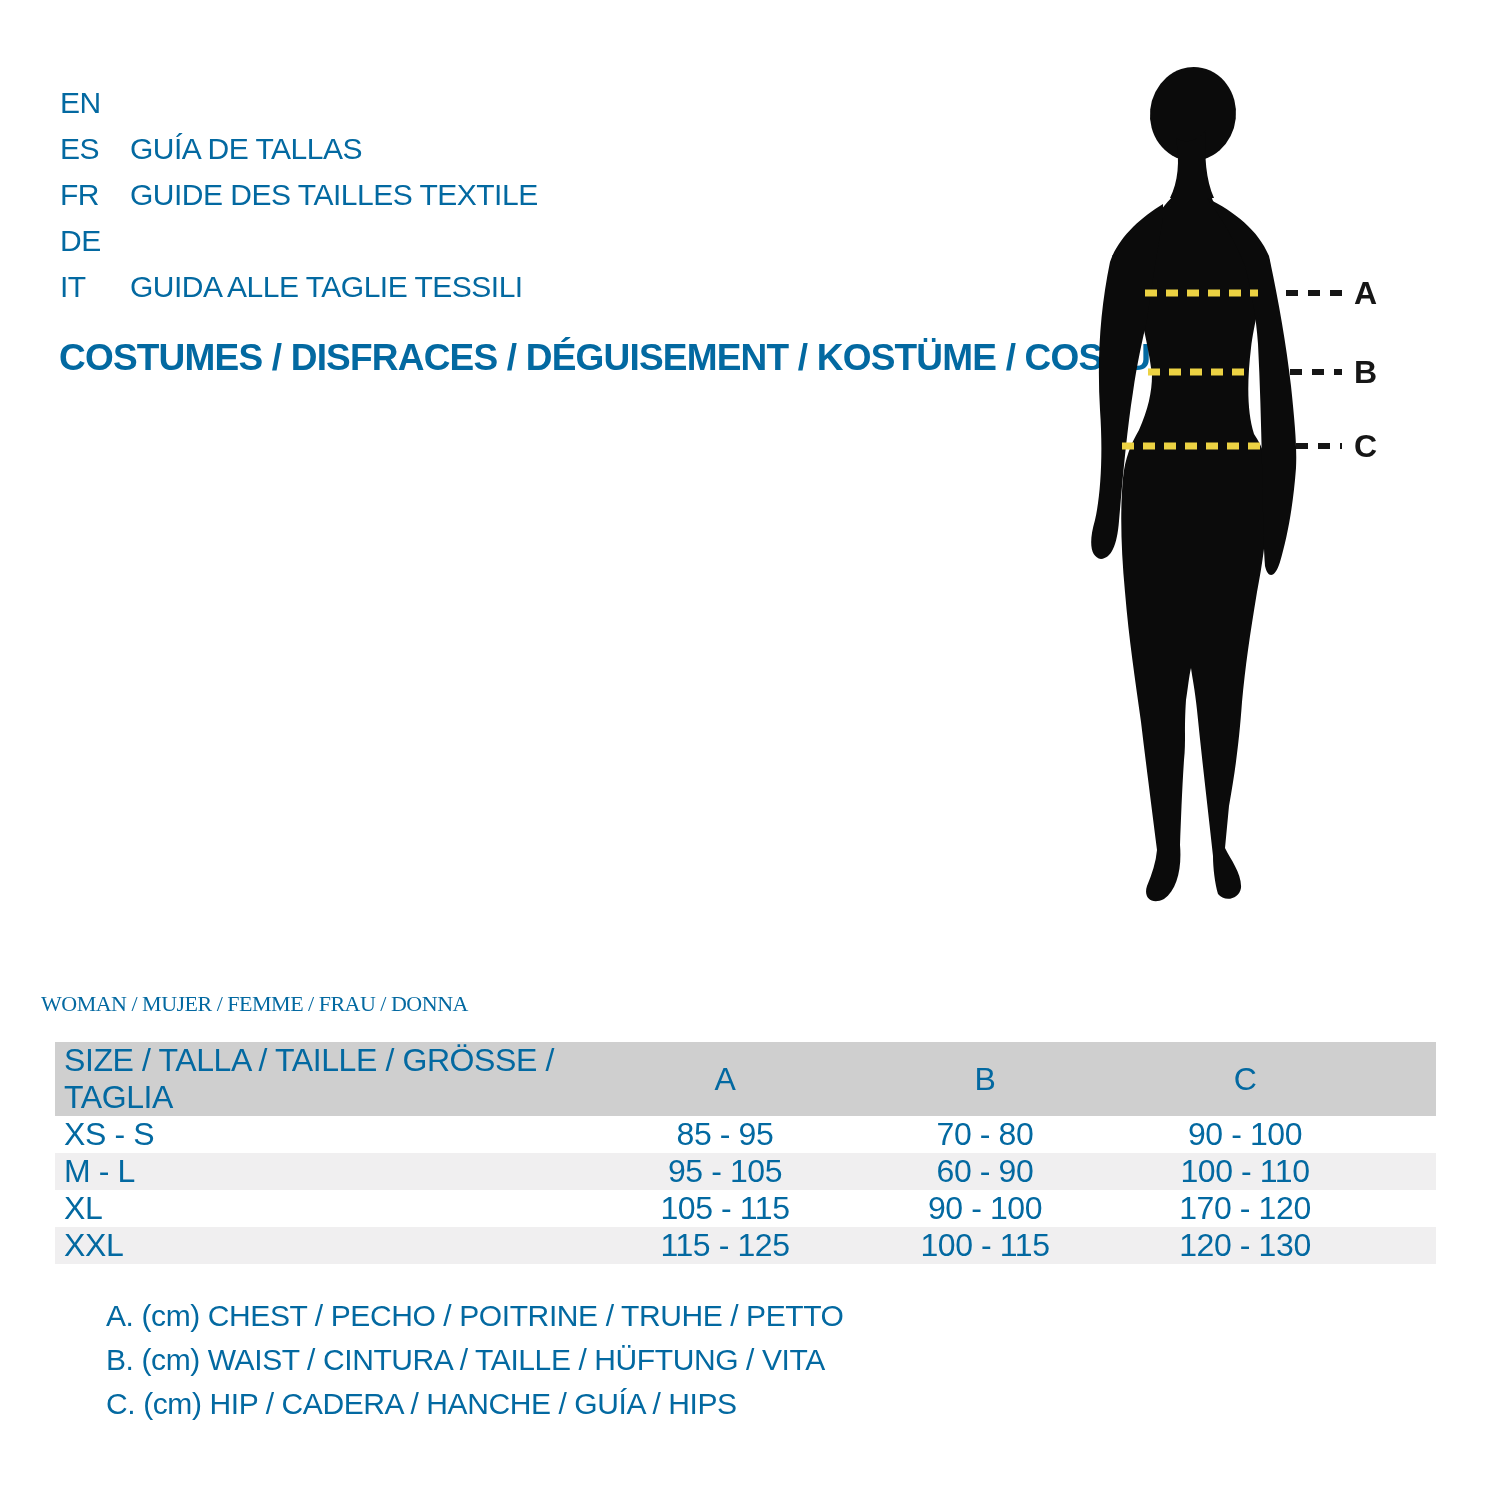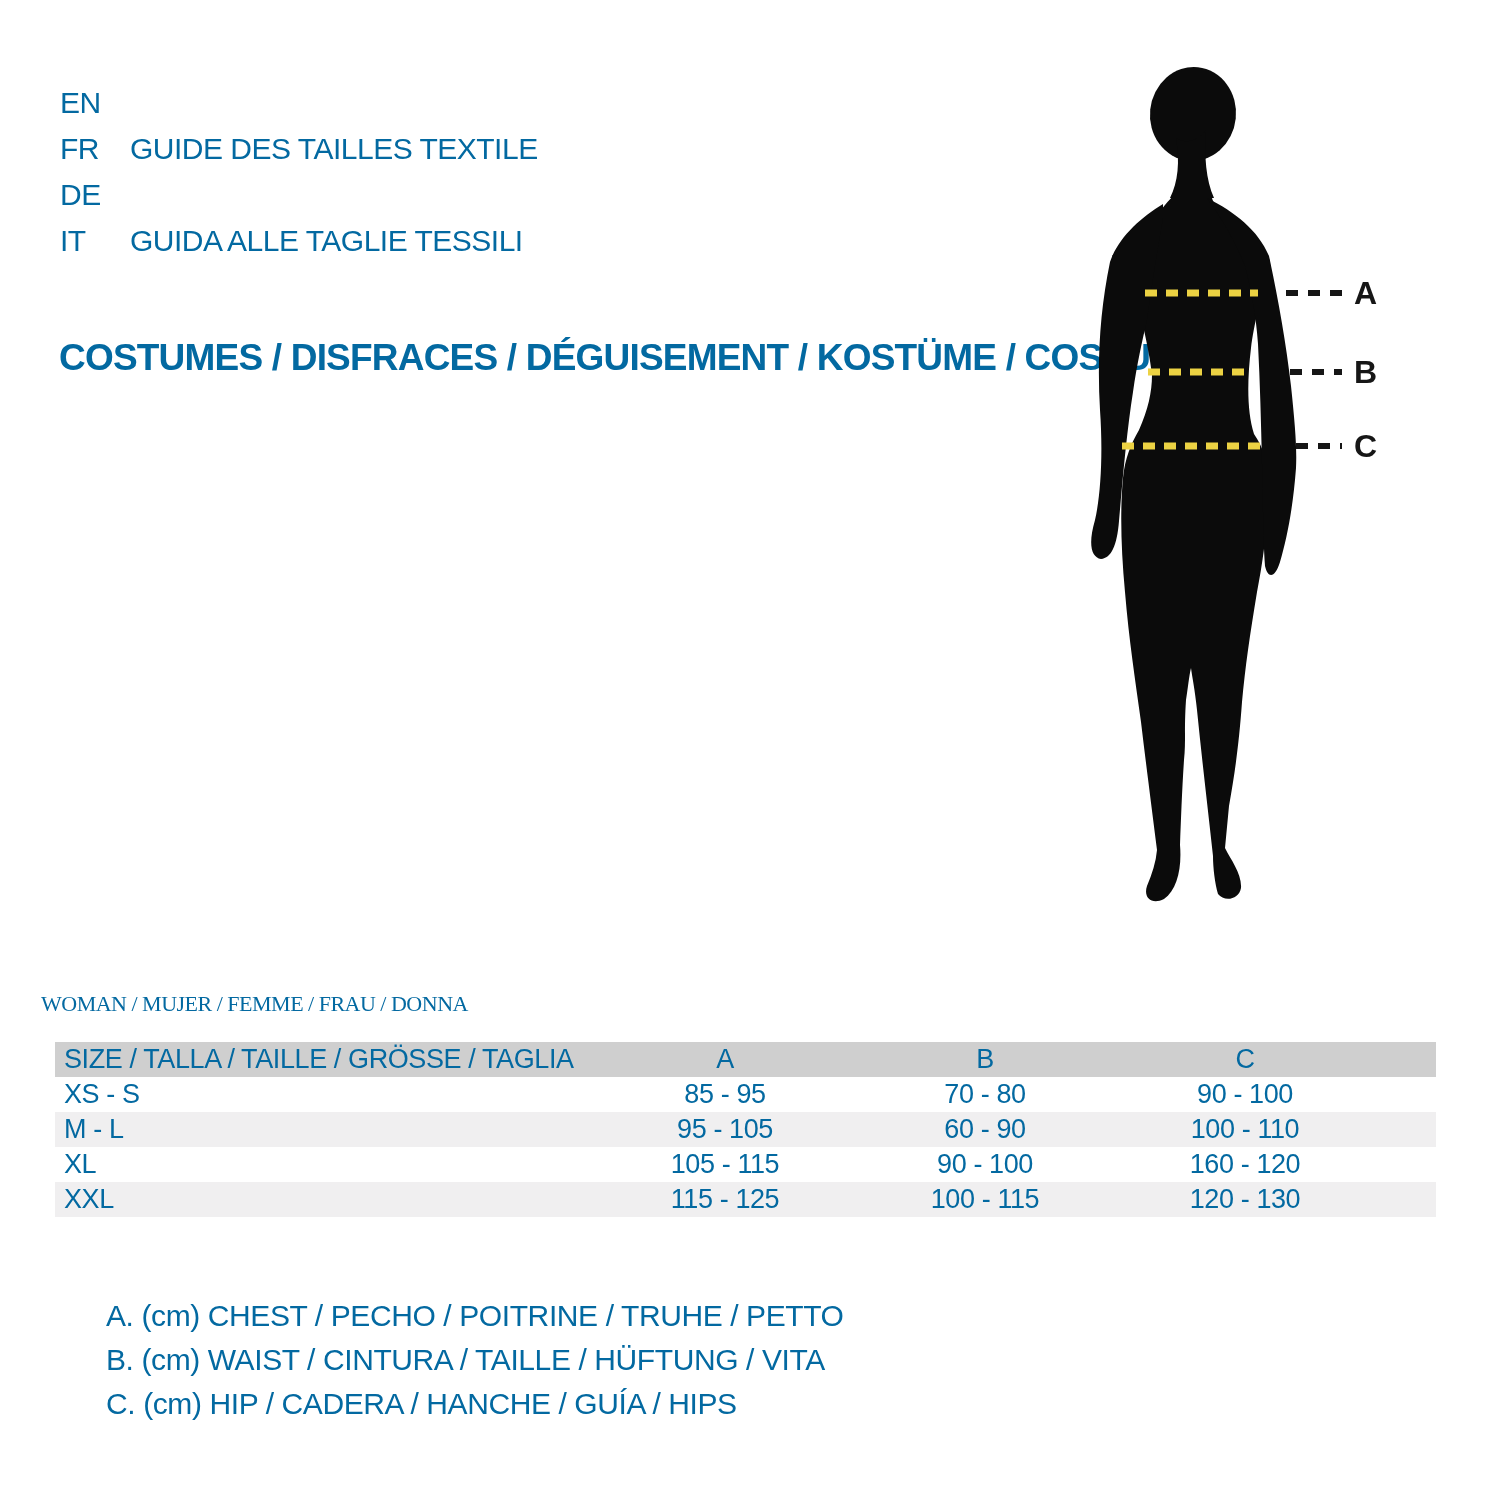--- a/index.html
+++ b/index.html
@@ -19,41 +19,45 @@
     letter-spacing:-0.8px;white-space:nowrap;
   }
   
   .figure-svg{position:absolute;left:1040px;top:60px;}
   .marker-label{font-family:"Liberation Sans","DejaVu Sans",sans-serif;font-size:32px;font-weight:700;fill:#161616;}
   
   .section-heading{position:absolute;left:41px;top:991px;font-size:22px;letter-spacing:-0.5px;white-space:nowrap;font-family:Liberation Serif, serif;}
   
   .size-table{
     position:absolute;left:55px;top:1042px;width:1381px;
-    border-collapse:collapse;font-size:27px;letter-spacing:-0.4px;
+    border-collapse:collapse;font-size:32px;letter-spacing:-0.4px;
   }
   .size-table th,.size-table td{
     height:35px;padding:0;font-weight:400;vertical-align:middle;
   }
   .size-table .col-size{text-align:left;padding-left:9px;}
   .size-table .col-val{text-align:center;}
   .size-table thead tr{background:#cfcfcf;}
   .size-table tbody tr:nth-child(even){background:#f0eff0;}
   
   .legend-block{position:absolute;left:58px;top:1294px;margin-left:48px;}
   .legend-line{height:44px;display:flex;align-items:center;font-size:30px;letter-spacing:-0.4px;white-space:nowrap;}
 </style>
 </head>
 <body>
 
 <div class="canvas">
 
   <div class="lang-block">
     <div class="lang-row">
       <span class="lang-code">EN</span>
+    </div>
+    <div class="lang-row">
+      <span class="lang-code">ES</span>
+      <span class="lang-label">GUÍA DE TALLAS</span>
     </div>
     <div class="lang-row">
       <span class="lang-code">FR</span>
       <span class="lang-label">GUIDE DES TAILLES TEXTILE</span>
     </div>
     <div class="lang-row">
       <span class="lang-code">DE</span>
     </div>
     <div class="lang-row">
       <span class="lang-code">IT</span>
@@ -167,21 +171,21 @@
         <td class="col-size">M - L</td>
         <td class="col-val">95 - 105</td>
         <td class="col-val">60 - 90</td>
         <td class="col-val">100 - 110</td>
         <td></td>
       </tr>
       <tr>
         <td class="col-size">XL</td>
         <td class="col-val">105 - 115</td>
         <td class="col-val">90 - 100</td>
-        <td class="col-val">160 - 120</td>
+        <td class="col-val">170 - 120</td>
         <td></td>
       </tr>
       <tr>
         <td class="col-size">XXL</td>
         <td class="col-val">115 - 125</td>
         <td class="col-val">100 - 115</td>
         <td class="col-val">120 - 130</td>
         <td></td>
       </tr>
     </tbody>

